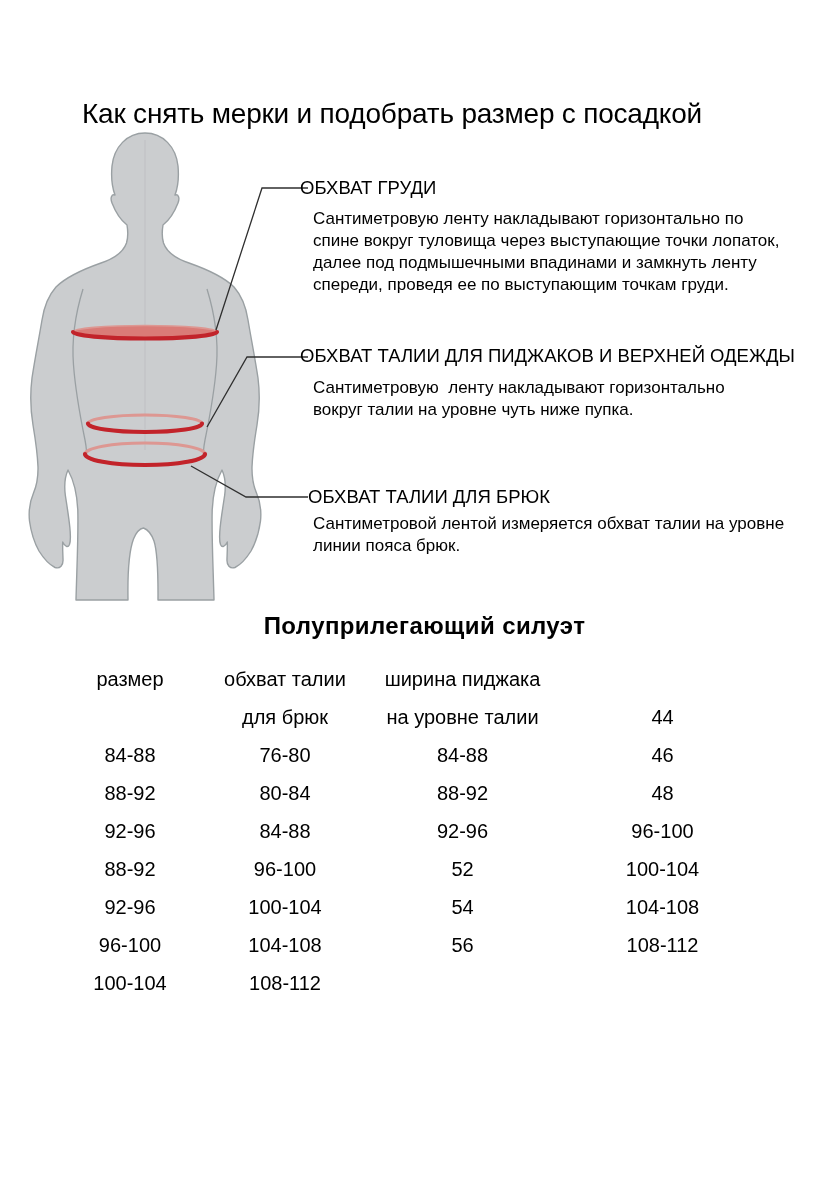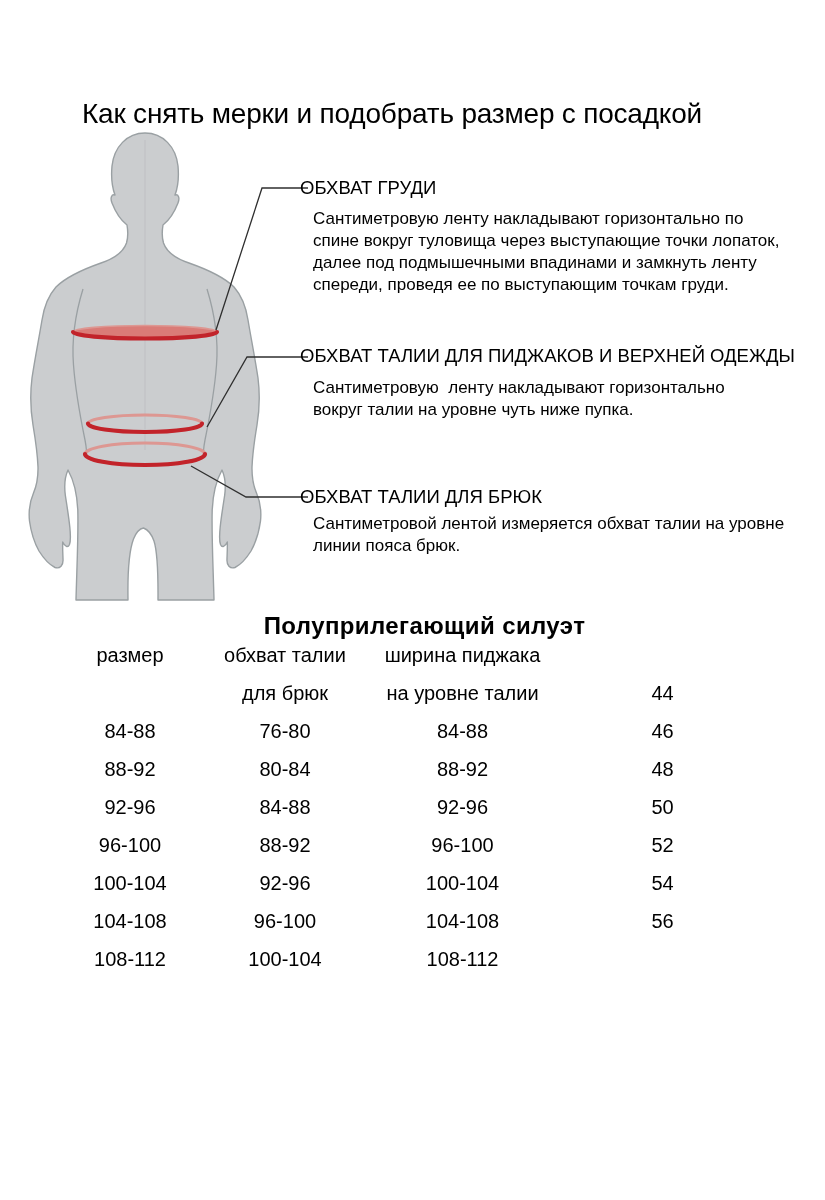--- a/index.html
+++ b/index.html
@@ -15,28 +15,28 @@
   .callout-heading{
     position:absolute;left:300px;font-size:18.5px;line-height:22px;white-space:nowrap;color:#000;
   }
   .callout-body{
     position:absolute;left:313px;font-size:17px;line-height:22px;white-space:pre-wrap;color:#000;
   }
   #callout-chest-heading{top:177px;}
   #callout-chest-body{top:208px;}
   #callout-jacket-heading{top:345px;}
   #callout-jacket-body{top:377px;}
-  #callout-trouser-heading{top:486px;}
+  #callout-trouser-heading{top:486px;margin-left:8px;}
   #callout-trouser-body{top:513px;}
   .table-title{
     position:absolute;left:12px;top:612px;width:825px;text-align:center;
     font-size:24px;font-weight:bold;letter-spacing:0.4px;color:#000;
   }
   .size-table{
-    position:absolute;left:60px;top:636px;width:710px;
+    position:absolute;left:60px;top:660px;width:710px;
     display:grid;grid-template-columns:140px 170px 185px 215px;grid-auto-rows:38px;
   }
   .size-table .cell{
     display:flex;align-items:center;justify-content:center;
     font-size:20px;color:#000;white-space:nowrap;
   }
 </style>
 </head>
 <body>
 
@@ -160,21 +160,20 @@
     <div class="cell">46</div>
     <div class="cell">88-92</div>
     <div class="cell">80-84</div>
     <div class="cell">88-92</div>
 
     <div class="cell">48</div>
     <div class="cell">92-96</div>
     <div class="cell">84-88</div>
     <div class="cell">92-96</div>
 
-    <div class="cell">50</div>
     <div class="cell">96-100</div>
     <div class="cell">88-92</div>
     <div class="cell">96-100</div>
 
     <div class="cell">52</div>
     <div class="cell">100-104</div>
     <div class="cell">92-96</div>
     <div class="cell">100-104</div>
 
     <div class="cell">54</div>

